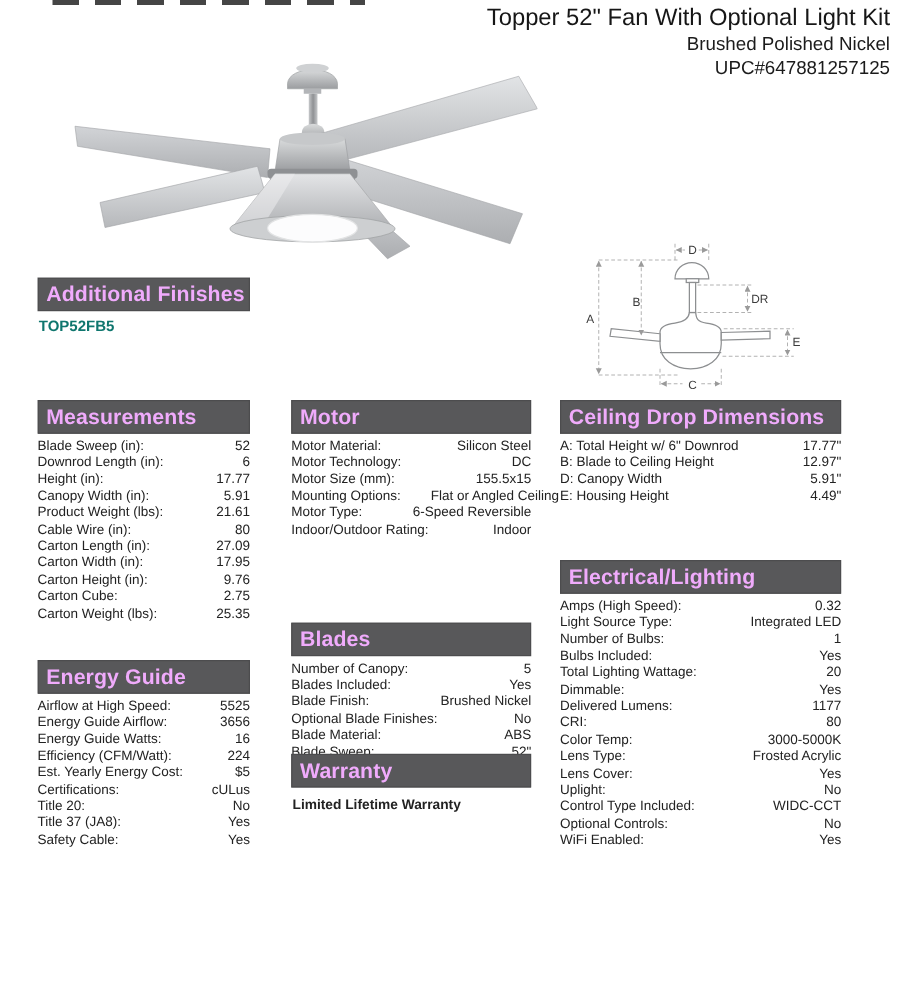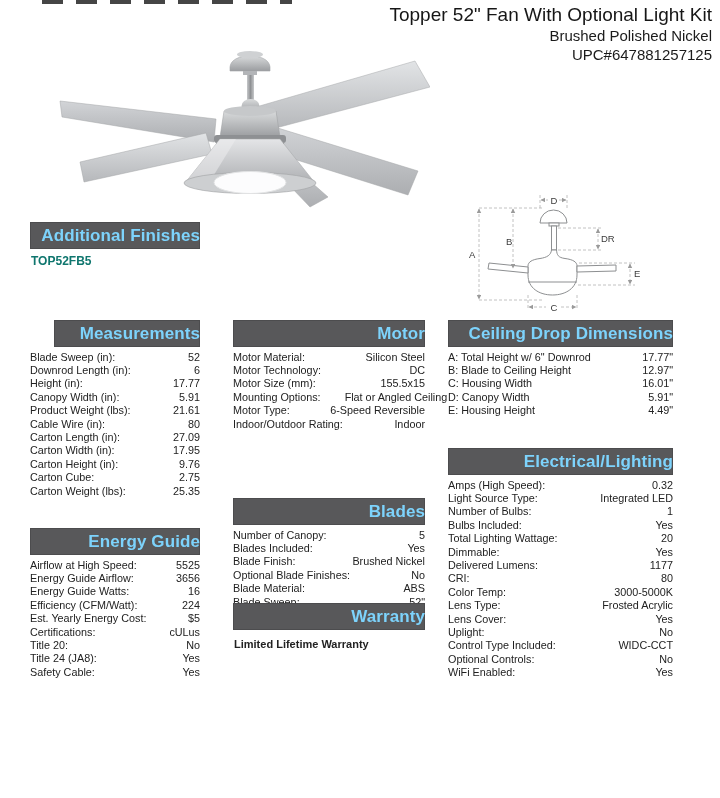--- a/index.html
+++ b/index.html
@@ -17,24 +17,23 @@
 
   
   .title-block{right:8px;top:3px;width:430px;text-align:right;line-height:1.22;}
   .title-main{font-size:19px;color:#161616;}
   .title-finish{font-size:15px;color:#1b1b1b;margin-top:1px;}
   .title-upc{font-size:15px;color:#1b1b1b;margin-top:1px;}
 
   
   .spec{position:absolute;}
   .spec-header{
-    background:#58585a;color:#7dd3fc;font-weight:bold;font-size:17px;
+    background:#58585a;color:#f0abfc;font-weight:bold;font-size:17px;
     height:27px;line-height:27px;padding-left:7px;letter-spacing:.1px;
     box-shadow:inset 0 0 0 1px #4c4c4e;
-    text-align:right;
   }
   .spec-rows{margin-top:3px;}
   .spec-row{
     display:flex;justify-content:space-between;align-items:center;
     height:13.4px;font-size:10.8px;white-space:nowrap;gap:24px;
   }
   .spec-row .lbl{color:#222;}
   .spec-row .val{color:#222;text-align:right;}
   .model-code{font-size:12px;font-weight:bold;color:#0f766e;margin-top:5px;padding-left:1px;}
   .warranty-text{font-size:11px;color:#222;margin-top:8px;padding-left:1px;font-weight:bold;}
@@ -167,21 +166,21 @@
 </svg>
 
 <section class="spec" style="left:30px;top:222px;width:170px">
   <div class="spec-header" style="background: rgb(88, 88, 90);">
     <span>Additional Finishes</span>
   </div>
   <div class="model-code">TOP52FB5</div>
 </section>
 
 <section class="spec" style="left:30px;top:320px;width:170px">
-  <div class="spec-header" style="background: rgb(88, 88, 90); margin-left: 24px;">
+  <div class="spec-header" style="background: rgb(88, 88, 90);">
     <span>Measurements</span>
   </div>
   <div class="spec-rows">
       <div class="spec-row">
         <span class="lbl">Blade Sweep (in):</span>
         <span class="val">52</span>
       </div>
       <div class="spec-row">
         <span class="lbl">Downrod Length (in):</span>
         <span class="val">6</span>
@@ -252,21 +251,21 @@
       </div>
       <div class="spec-row">
         <span class="lbl">Certifications:</span>
         <span class="val">cULus</span>
       </div>
       <div class="spec-row">
         <span class="lbl">Title 20:</span>
         <span class="val">No</span>
       </div>
       <div class="spec-row">
-        <span class="lbl">Title 24 (JA8):</span>
+        <span class="lbl">Title 37 (JA8):</span>
         <span class="val">Yes</span>
       </div>
       <div class="spec-row">
         <span class="lbl">Safety Cable:</span>
         <span class="val">Yes</span>
       </div>
     </div>
 </section>
 
 <section class="spec" style="left:233px;top:320px;width:192px">
@@ -351,24 +350,20 @@
   <div class="spec-rows">
       <div class="spec-row">
         <span class="lbl">A: Total Height w/ 6" Downrod</span>
         <span class="val">17.77"</span>
       </div>
       <div class="spec-row">
         <span class="lbl">B: Blade to Ceiling Height</span>
         <span class="val">12.97"</span>
       </div>
       <div class="spec-row">
-        <span class="lbl">C: Housing Width</span>
-        <span class="val">16.01"</span>
-      </div>
-      <div class="spec-row">
         <span class="lbl">D: Canopy Width</span>
         <span class="val">5.91"</span>
       </div>
       <div class="spec-row">
         <span class="lbl">E: Housing Height</span>
         <span class="val">4.49"</span>
       </div>
     </div>
 </section>
 

